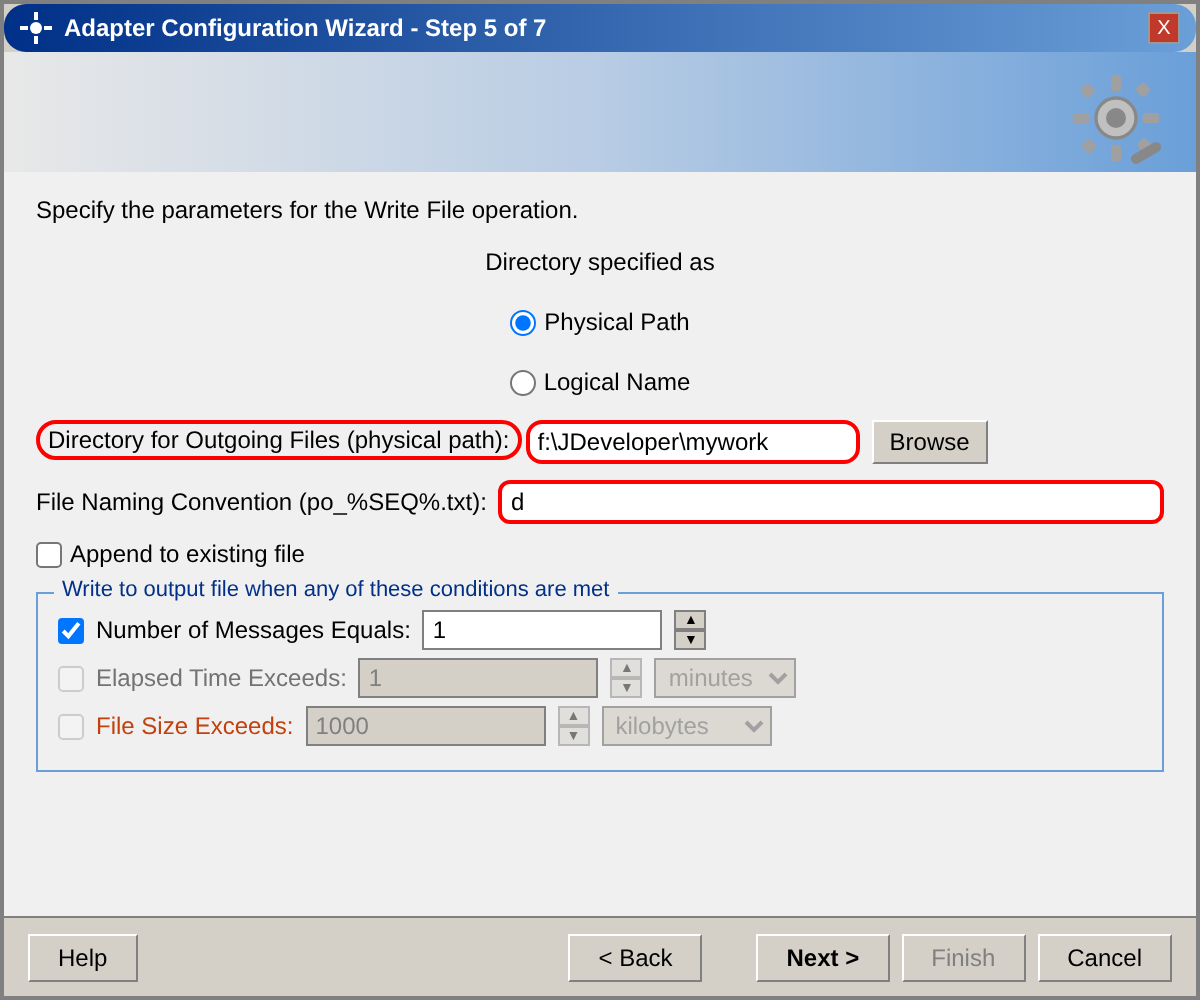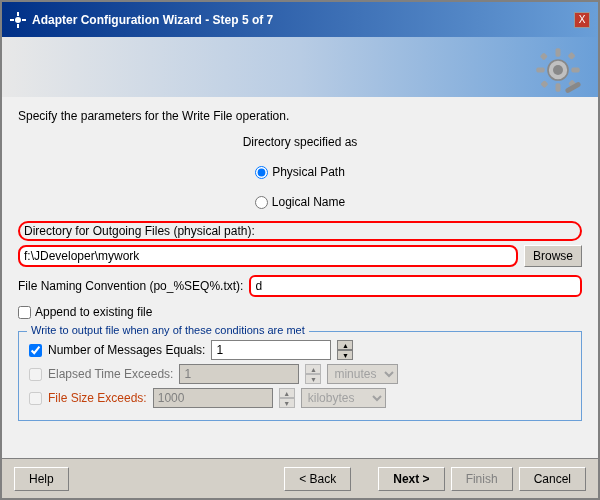--- a/index.html
+++ b/index.html
@@ -20,22 +20,23 @@
       flex-direction: column;
     }
 
     .title-bar {
       background: linear-gradient(to right, #003087, #6a9fd8);
       color: white;
       padding: 4px 8px;
       display: flex;
       align-items: center;
       justify-content: space-between;
-      height: 35px;
+      height: 24px;
       flex-shrink: 0;
+      border-radius: 11px;
     }
 
     .title-bar-left {
       display: flex;
       align-items: center;
       gap: 6px;
     }
 
     .title-bar-icon {
       width: 16px;
@@ -351,21 +352,21 @@
           <input type="radio" name="dirtype" checked="" style="">
           <span>Physical Path</span>
         </label>
         <label class="radio-label">
           <input type="radio" name="dirtype" style="">
           <span>Logical Name</span>
         </label>
       </div>
 
       <div style="position:relative;">
-        <div style="display:flex; flex-direction:column; gap:2px;">
+        <div style="display:flex; flex-direction:row; gap:2px;">
           <div class="field-label" style="border:2px solid red; border-radius:12px; padding:1px 4px; display:inline-block; margin-bottom:2px;">Directory for Outgoing Files (physical path):</div>
           <div class="dir-input-row">
             <input class="field-input highlighted" type="text" style="border: 2px solid red; border-radius: 8px;" value="f:\JDeveloper\mywork">
             <button class="browse-btn">Browse</button>
           </div>
         </div>
       </div>
 
       <div class="field-row">
         <span class="field-label">File Naming Convention (po_%SEQ%.txt):</span>

